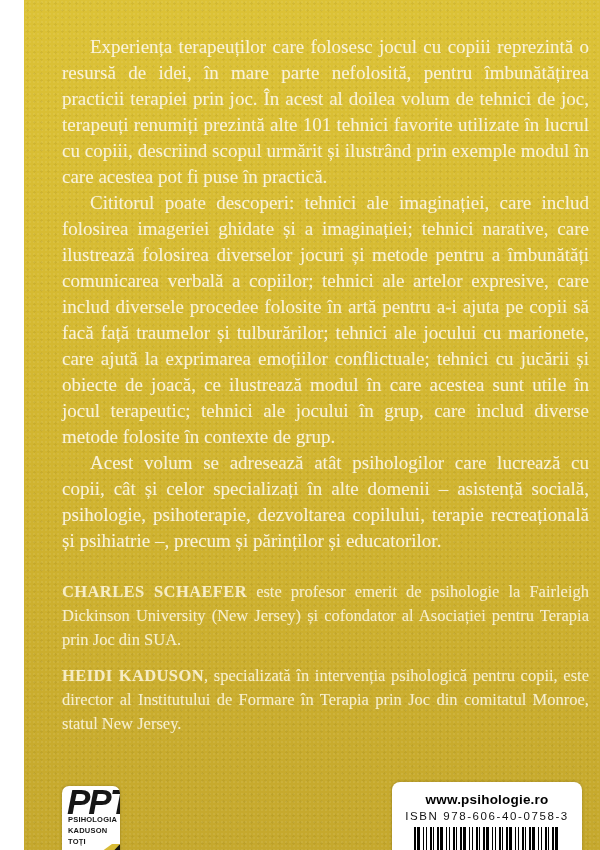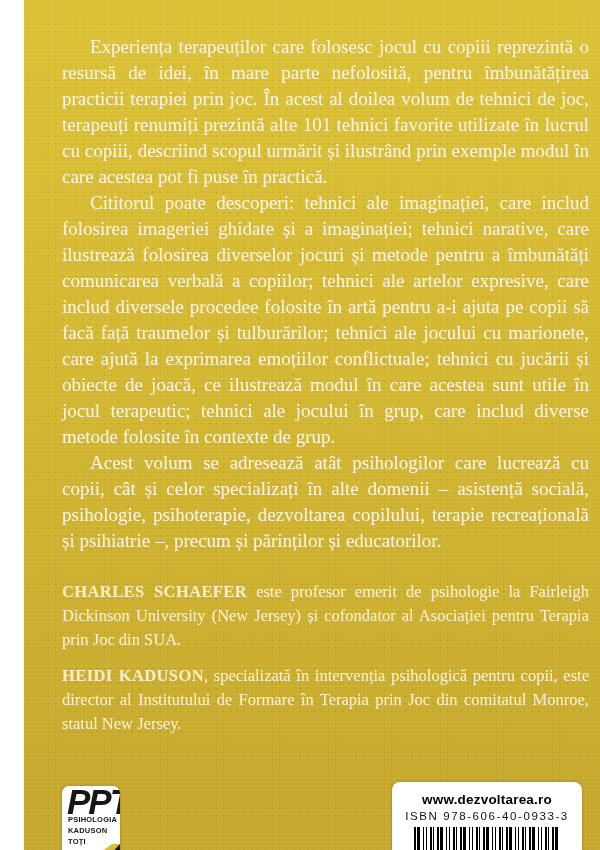--- a/index.html
+++ b/index.html
@@ -86,18 +86,18 @@
     <div class="logo-line">PSIHOLOGIA</div>
     <div class="logo-line">KADUSON</div>
     <div class="logo-line">TOȚI</div>
     <svg class="logo-swoosh" viewBox="0 0 58 26" preserveAspectRatio="none">
       <polygon points="58,0 58,26 22,26" fill="#15150f"></polygon>
       <polygon points="58,0 50,0 14,26 34,26" fill="#d8bb36"></polygon>
     </svg>
   </div>
 
   <div class="barcode-box">
-    <div class="website">www.dezvoltarea.ro</div>
-    <div class="isbn">ISBN 978-606-40-0933-3</div>
+    <div class="website">www.psihologie.ro</div>
+    <div class="isbn">ISBN 978-606-40-0758-3</div>
     <div class="barcode"></div>
   </div>
 
 </div>
 
 </body></html>

